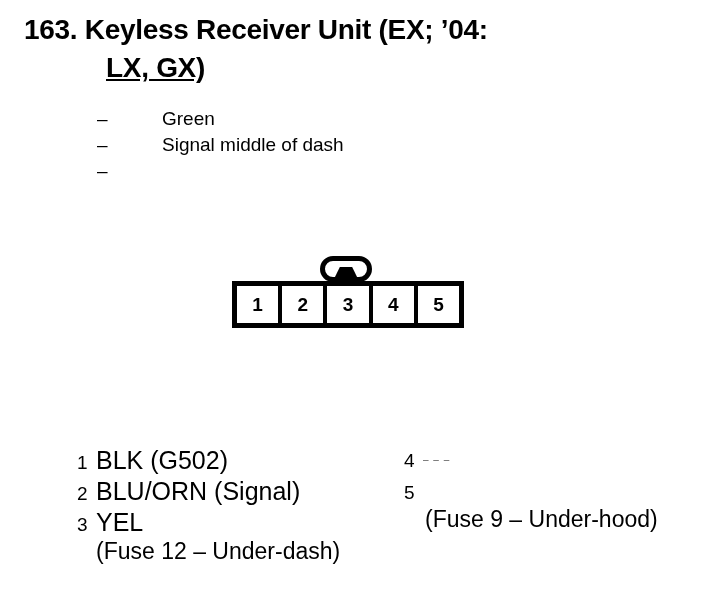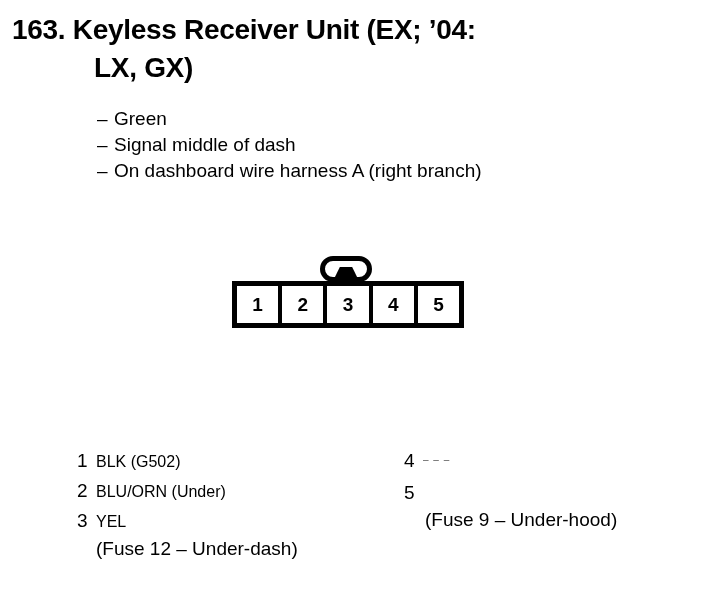--- a/index.html
+++ b/index.html
@@ -13,37 +13,38 @@
     position: relative;
     overflow: hidden;
     font-family: "Liberation Sans", sans-serif;
     color: #000000;
     -webkit-font-smoothing: none;
   }
 
   
   #title-block {
     position: absolute;
-    left: 12px;
+    left: 24px;
     top: 11px;
     width: 670px;
   }
   .title-line {
     display: block;
     font-size: 28px;
     font-weight: bold;
     line-height: 38px;
     letter-spacing: -0.3px;
     white-space: pre;
   }
   .title-line.first {
     text-indent: 0;
   }
   .title-line.second {
     padding-left: 82px;
+    text-decoration: underline;
   }
 
   
   #description-list {
     position: absolute;
     left: 97px;
     top: 106px;
     width: 580px;
   }
   .desc-item {
@@ -53,20 +54,21 @@
     line-height: 26px;
     white-space: pre;
   }
   .desc-dash {
     width: 17px;
     flex: 0 0 17px;
     font-size: 19px;
   }
   .desc-text {
     font-size: 19px;
+    margin-left: 48px;
   }
 
   
   #connector-diagram {
     position: absolute;
     left: 232px;
     top: 256px;
     width: 232px;
     height: 72px;
   }
@@ -143,31 +145,31 @@
     font-size: 19px;
     line-height: 27px;
     white-space: pre;
   }
   .legend-num {
     width: 19px;
     flex: 0 0 19px;
     font-size: 19px;
   }
   .legend-label {
-    font-size: 16px;
+    font-size: 25px;
   }
   .legend-label.blank {
     font-size: 10px;
     letter-spacing: 1px;
     position: relative;
     top: -4px;
     color: #555;
   }
   .legend-sub {
-    font-size: 19px;
+    font-size: 23px;
     line-height: 27px;
     padding-left: 19px;
     white-space: pre;
   }
   #legend-col-right .legend-sub {
     padding-left: 21px;
   }
 </style>
 </head>
 <body>
@@ -181,21 +183,20 @@
   <div class="desc-item">
     <span class="desc-dash">–</span>
     <span class="desc-text">Green</span>
   </div>
   <div class="desc-item">
     <span class="desc-dash">–</span>
     <span class="desc-text">Signal middle of dash</span>
   </div>
   <div class="desc-item">
     <span class="desc-dash">–</span>
-    <span class="desc-text">On dashboard wire harness A (right branch)</span>
   </div>
 </div>
 
 <div id="connector-diagram">
   <div id="connector-latch"></div>
   <div id="connector-latch-tongue"></div>
   <div id="connector-body">
     <div class="pin-cell">1</div>
     <div class="pin-cell">2</div>
     <div class="pin-cell">3</div>
@@ -209,21 +210,21 @@
   <div class="legend-col" id="legend-col-left">
     <div class="legend-entry">
       <div class="legend-main">
         <span class="legend-num">1</span>
         <span class="legend-label">BLK (G502)</span>
       </div>
     </div>
     <div class="legend-entry">
       <div class="legend-main">
         <span class="legend-num">2</span>
-        <span class="legend-label">BLU/ORN (Under)</span>
+        <span class="legend-label">BLU/ORN (Signal)</span>
       </div>
     </div>
     <div class="legend-entry">
       <div class="legend-main">
         <span class="legend-num">3</span>
         <span class="legend-label">YEL</span>
       </div>
       <div class="legend-sub">(Fuse 12 – Under-dash)</div>
     </div>
   </div>

